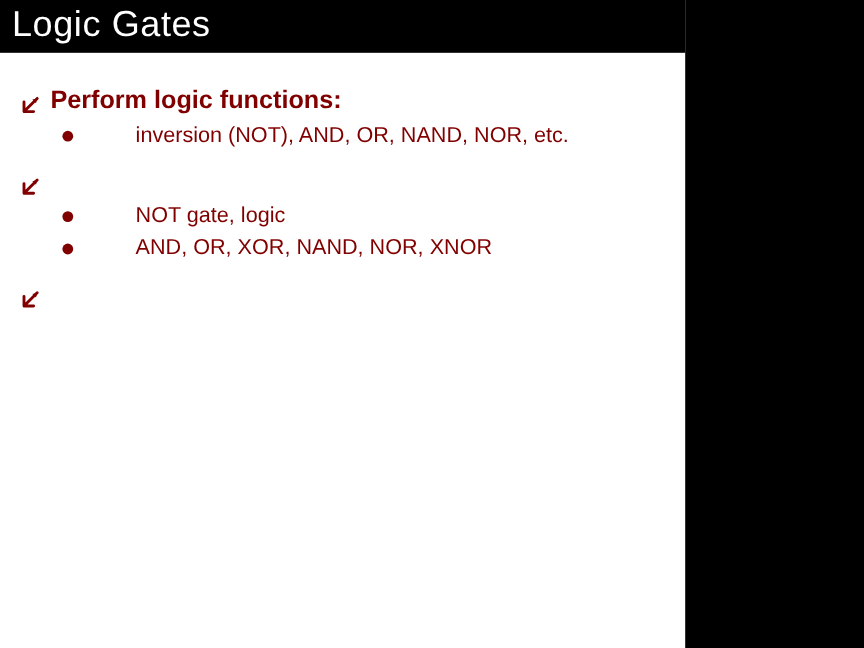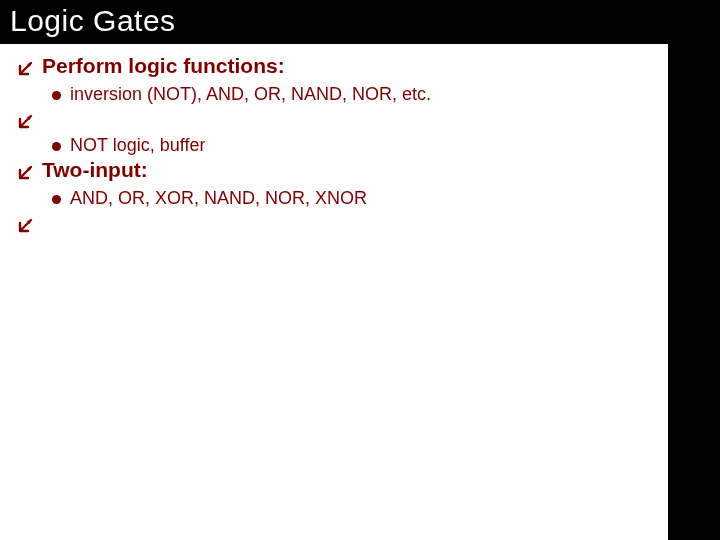--- a/index.html
+++ b/index.html
@@ -1,24 +1,24 @@
 <!DOCTYPE html>
 <html><head>
 <meta charset="utf-8">
 <style>
   * { margin: 0; padding: 0; box-sizing: border-box; }
   html, body { width: 720px; height: 540px; background: #000; font-family: Verdana, Geneva, sans-serif; overflow: hidden; }
-  .slide { width: 668px; height: 540px; background: #fff; position: relative; }
+  .slide { width: 571px; height: 540px; background: #fff; position: relative; }
   .title-bar { background: #000; color: #fff; padding: 4px 10px 6px 10px; }
   .title-bar h1 { font-size: 30px; font-weight: 400; letter-spacing: 0.5px; }
   .content { padding: 10px 18px 0 18px; color: #800000; }
-  .top-item { display: flex; align-items: flex-start; margin-top: 0; }
+  .top-item { display: flex; align-items: center; margin-top: 18px; }
   .top-item .arrow { flex: 0 0 auto; margin-right: 8px; margin-top: 6px; }
   .top-item .label { font-size: 21px; font-weight: 700; }
-  .sub-item { display: flex; align-items: flex-start; margin: 6px 0 2px 34px; }
+  .sub-item { display: flex; align-items: flex-start; margin: 6px 0 2px 34px; gap: 43px; }
   .sub-item .dot { width: 9px; height: 9px; border-radius: 50%; background: #800000; flex: 0 0 auto; margin-right: 9px; margin-top: 7px; }
   .sub-item .label { font-size: 18px; font-weight: 400; }
   svg.arrow-svg { width: 16px; height: 16px; display: block; }
 </style>
 </head>
 <body>
 
 <div class="slide">
   <div class="title-bar">
     <h1>Logic Gates</h1>
@@ -42,32 +42,23 @@
     <div class="top-item">
       <span class="arrow">
         <svg class="arrow-svg" viewBox="0 0 16 16">
             <path d="M2 14 L2 6 M2 14 L10 14 M2 14 L13 3" stroke="#800000" stroke-width="2.4" fill="none" stroke-linecap="round"></path>
             <path d="M13 3 L9 4 L12 7 Z" fill="#800000"></path>
           </svg>
       </span>
     </div>
     <div class="sub-item">
       <span class="dot"></span>
-      <span class="label">NOT logic, buffer</span>
+      <span class="label">NOT gate, logic</span>
     </div>
 
-    <div class="top-item">
-      <span class="arrow">
-        <svg class="arrow-svg" viewBox="0 0 16 16">
-            <path d="M2 14 L2 6 M2 14 L10 14 M2 14 L13 3" stroke="#800000" stroke-width="2.4" fill="none" stroke-linecap="round"></path>
-            <path d="M13 3 L9 4 L12 7 Z" fill="#800000"></path>
-          </svg>
-      </span>
-      <span class="label">Two-input:</span>
-    </div>
     <div class="sub-item">
       <span class="dot"></span>
       <span class="label">AND, OR, XOR, NAND, NOR, XNOR</span>
     </div>
 
     <div class="top-item">
       <span class="arrow">
         <svg class="arrow-svg" viewBox="0 0 16 16">
             <path d="M2 14 L2 6 M2 14 L10 14 M2 14 L13 3" stroke="#800000" stroke-width="2.4" fill="none" stroke-linecap="round"></path>
             <path d="M13 3 L9 4 L12 7 Z" fill="#800000"></path>

